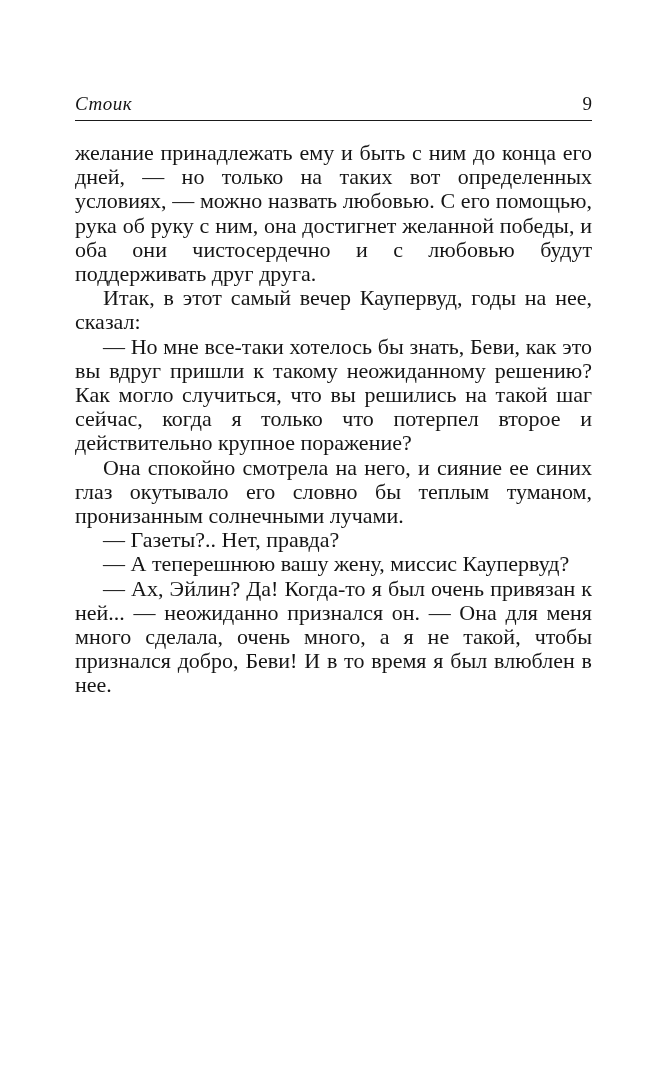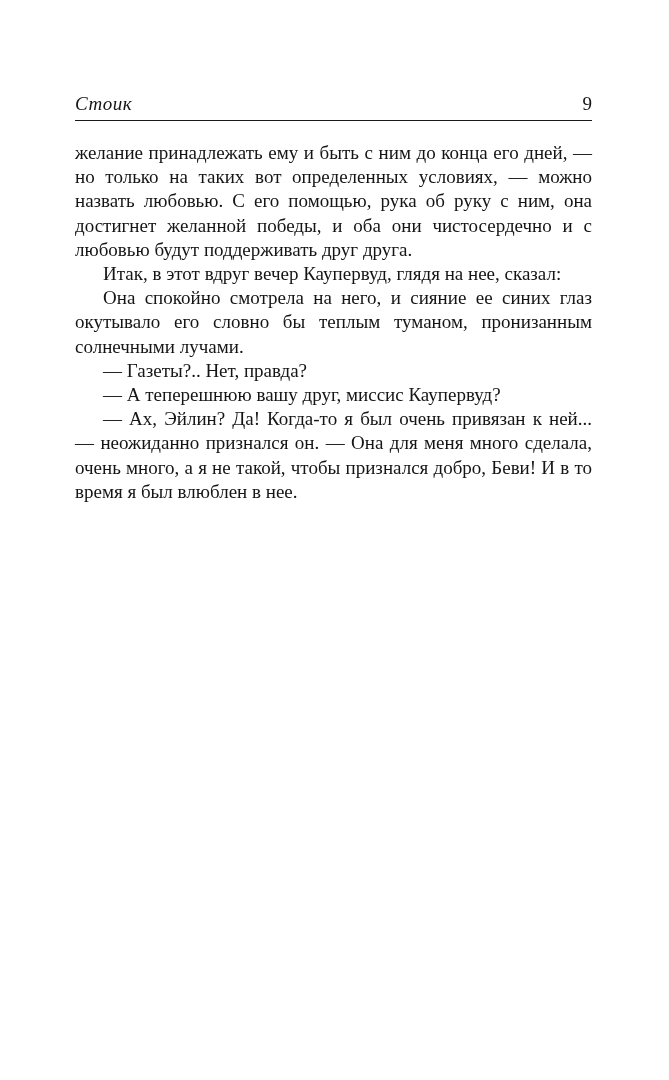--- a/index.html
+++ b/index.html
@@ -32,21 +32,21 @@
   }
   .book-title {
     font-style: italic;
     letter-spacing: 0.5px;
   }
   .page-number {
     font-style: normal;
   }
   .page-body {
     margin-top: 20px;
-    font-size: 19px;
+    font-size: 22px;
     line-height: 24.2px;
     text-align: justify;
     hyphens: auto;
   }
   .para {
     margin: 0;
     text-indent: 28px;
   }
   .para.no-indent {
     text-indent: 0;
@@ -57,20 +57,21 @@
 
 <div class="page">
 
   <header class="page-header">
     <span class="book-title">Стоик</span>
     <span class="page-number">9</span>
   </header>
 
   <main class="page-body">
     <p class="para no-indent">желание принадлежать ему и быть с ним до конца его дней, — но только на таких вот определенных условиях, — можно назвать любовью. С его помощью, рука об руку с ним, она достигнет желанной победы, и оба они чистосердечно и с любовью будут поддерживать друг друга.</p>
-    <p class="para">Итак, в этот вдруг вечер Каупервуд, глядя на нее, сказал:</p>
+    <p class="para">Итак, в этот самый вечер Каупервуд, годы на нее, сказал:</p>
+    <p class="para">— Но мне все-таки хотелось бы знать, Беви, как это вы вдруг пришли к такому неожиданному решению? Как могло случиться, что вы решились на такой шаг сейчас, когда я только что потерпел второе и действительно крупное поражение?</p>
     <p class="para">Она спокойно смотрела на него, и сияние ее синих глаз окутывало его словно бы теплым туманом, пронизанным солнечными лучами.</p>
     <p class="para">— Газеты?.. Нет, правда?</p>
-    <p class="para">— А теперешнюю вашу друг, миссис Каупервуд?</p>
+    <p class="para">— А теперешнюю вашу жену, миссис Каупервуд?</p>
     <p class="para">— Ах, Эйлин? Да! Когда-то я был очень привязан к ней... — неожиданно признался он. — Она для меня много сделала, очень много, а я не такой, чтобы признался добро, Беви! И в то время я был влюблен в нее.</p>
   </main>
 
 </div>
 
 </body></html>

